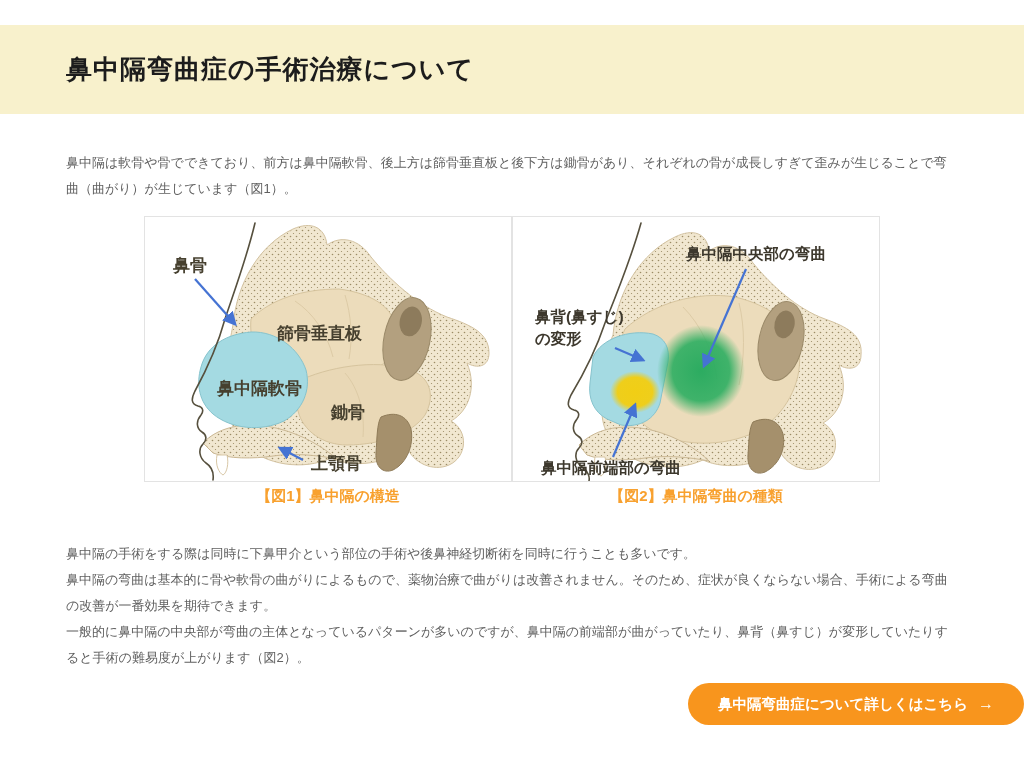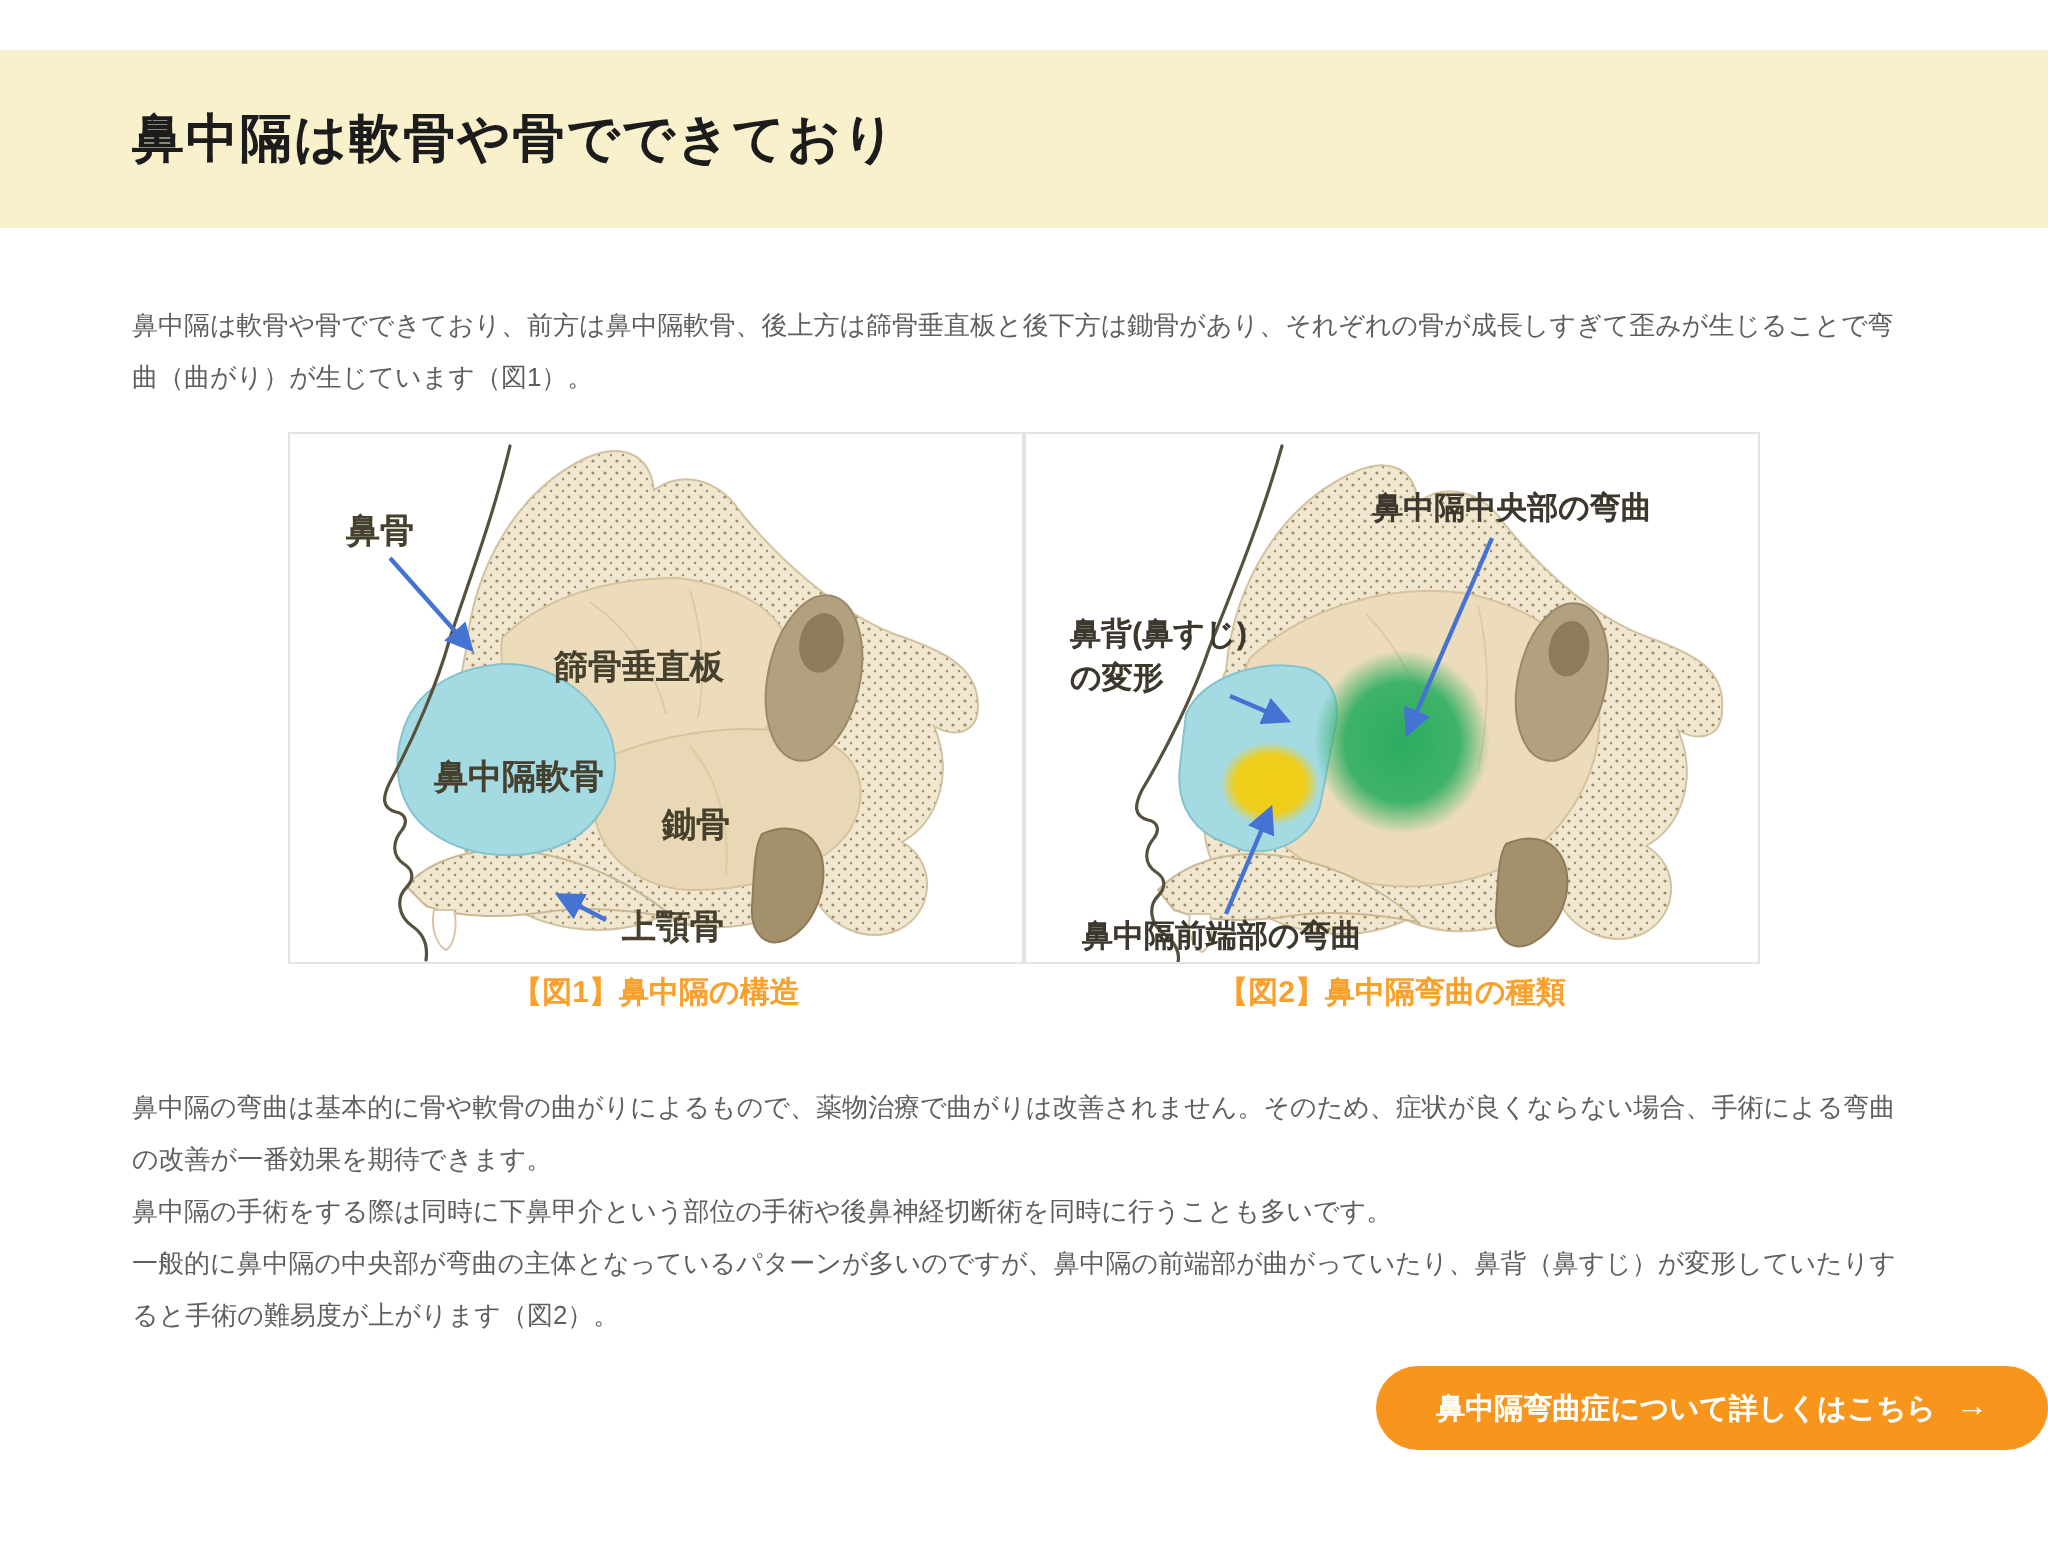--- a/index.html
+++ b/index.html
@@ -49,21 +49,21 @@
   }
   svg .lbl1 { font-size:17px; }
   svg .lbl2 { font-size:15.5px; fill:#3d382d; }
 </style>
 </head>
 <body>
 
 <div class="page">
 
   <div class="title-band">
-    <h1 class="page-title">鼻中隔は軟骨や骨でできており</h1>
+    <h1 class="page-title">鼻中隔弯曲症の手術治療について</h1>
   </div>
 
   <p class="intro">鼻中隔は軟骨や骨でできており、前方は鼻中隔軟骨、後上方は篩骨垂直板と後下方は鋤骨があり、それぞれの骨が成長しすぎて歪みが生じることで弯曲（曲がり）が生じています（図1）。</p>
 
   <div class="figures">
 
     <div class="figure">
       <div class="figure-box">
         <svg width="366" height="264" viewBox="0 0 366 264">
           <defs>
@@ -160,22 +160,22 @@
           <text class="lbl2" x="22" y="127">の変形</text>
           <text class="lbl2" x="28" y="256">鼻中隔前端部の弯曲</text>
         </svg>
       </div>
       <div class="caption">【図2】鼻中隔弯曲の種類</div>
     </div>
 
   </div>
 
   <div class="body-text">
+    <p>鼻中隔の手術をする際は同時に下鼻甲介という部位の手術や後鼻神経切断術を同時に行うことも多いです。</p>
     <p>鼻中隔の弯曲は基本的に骨や軟骨の曲がりによるもので、薬物治療で曲がりは改善されません。そのため、症状が良くならない場合、手術による弯曲の改善が一番効果を期待できます。</p>
-    <p>鼻中隔の手術をする際は同時に下鼻甲介という部位の手術や後鼻神経切断術を同時に行うことも多いです。</p>
     <p>一般的に鼻中隔の中央部が弯曲の主体となっているパターンが多いのですが、鼻中隔の前端部が曲がっていたり、鼻背（鼻すじ）が変形していたりすると手術の難易度が上がります（図2）。</p>
   </div>
 
   <div class="cta-row">
     <a class="cta">
       <span>鼻中隔弯曲症について詳しくはこちら</span>
       <span class="arrow">→</span>
     </a>
   </div>
 

